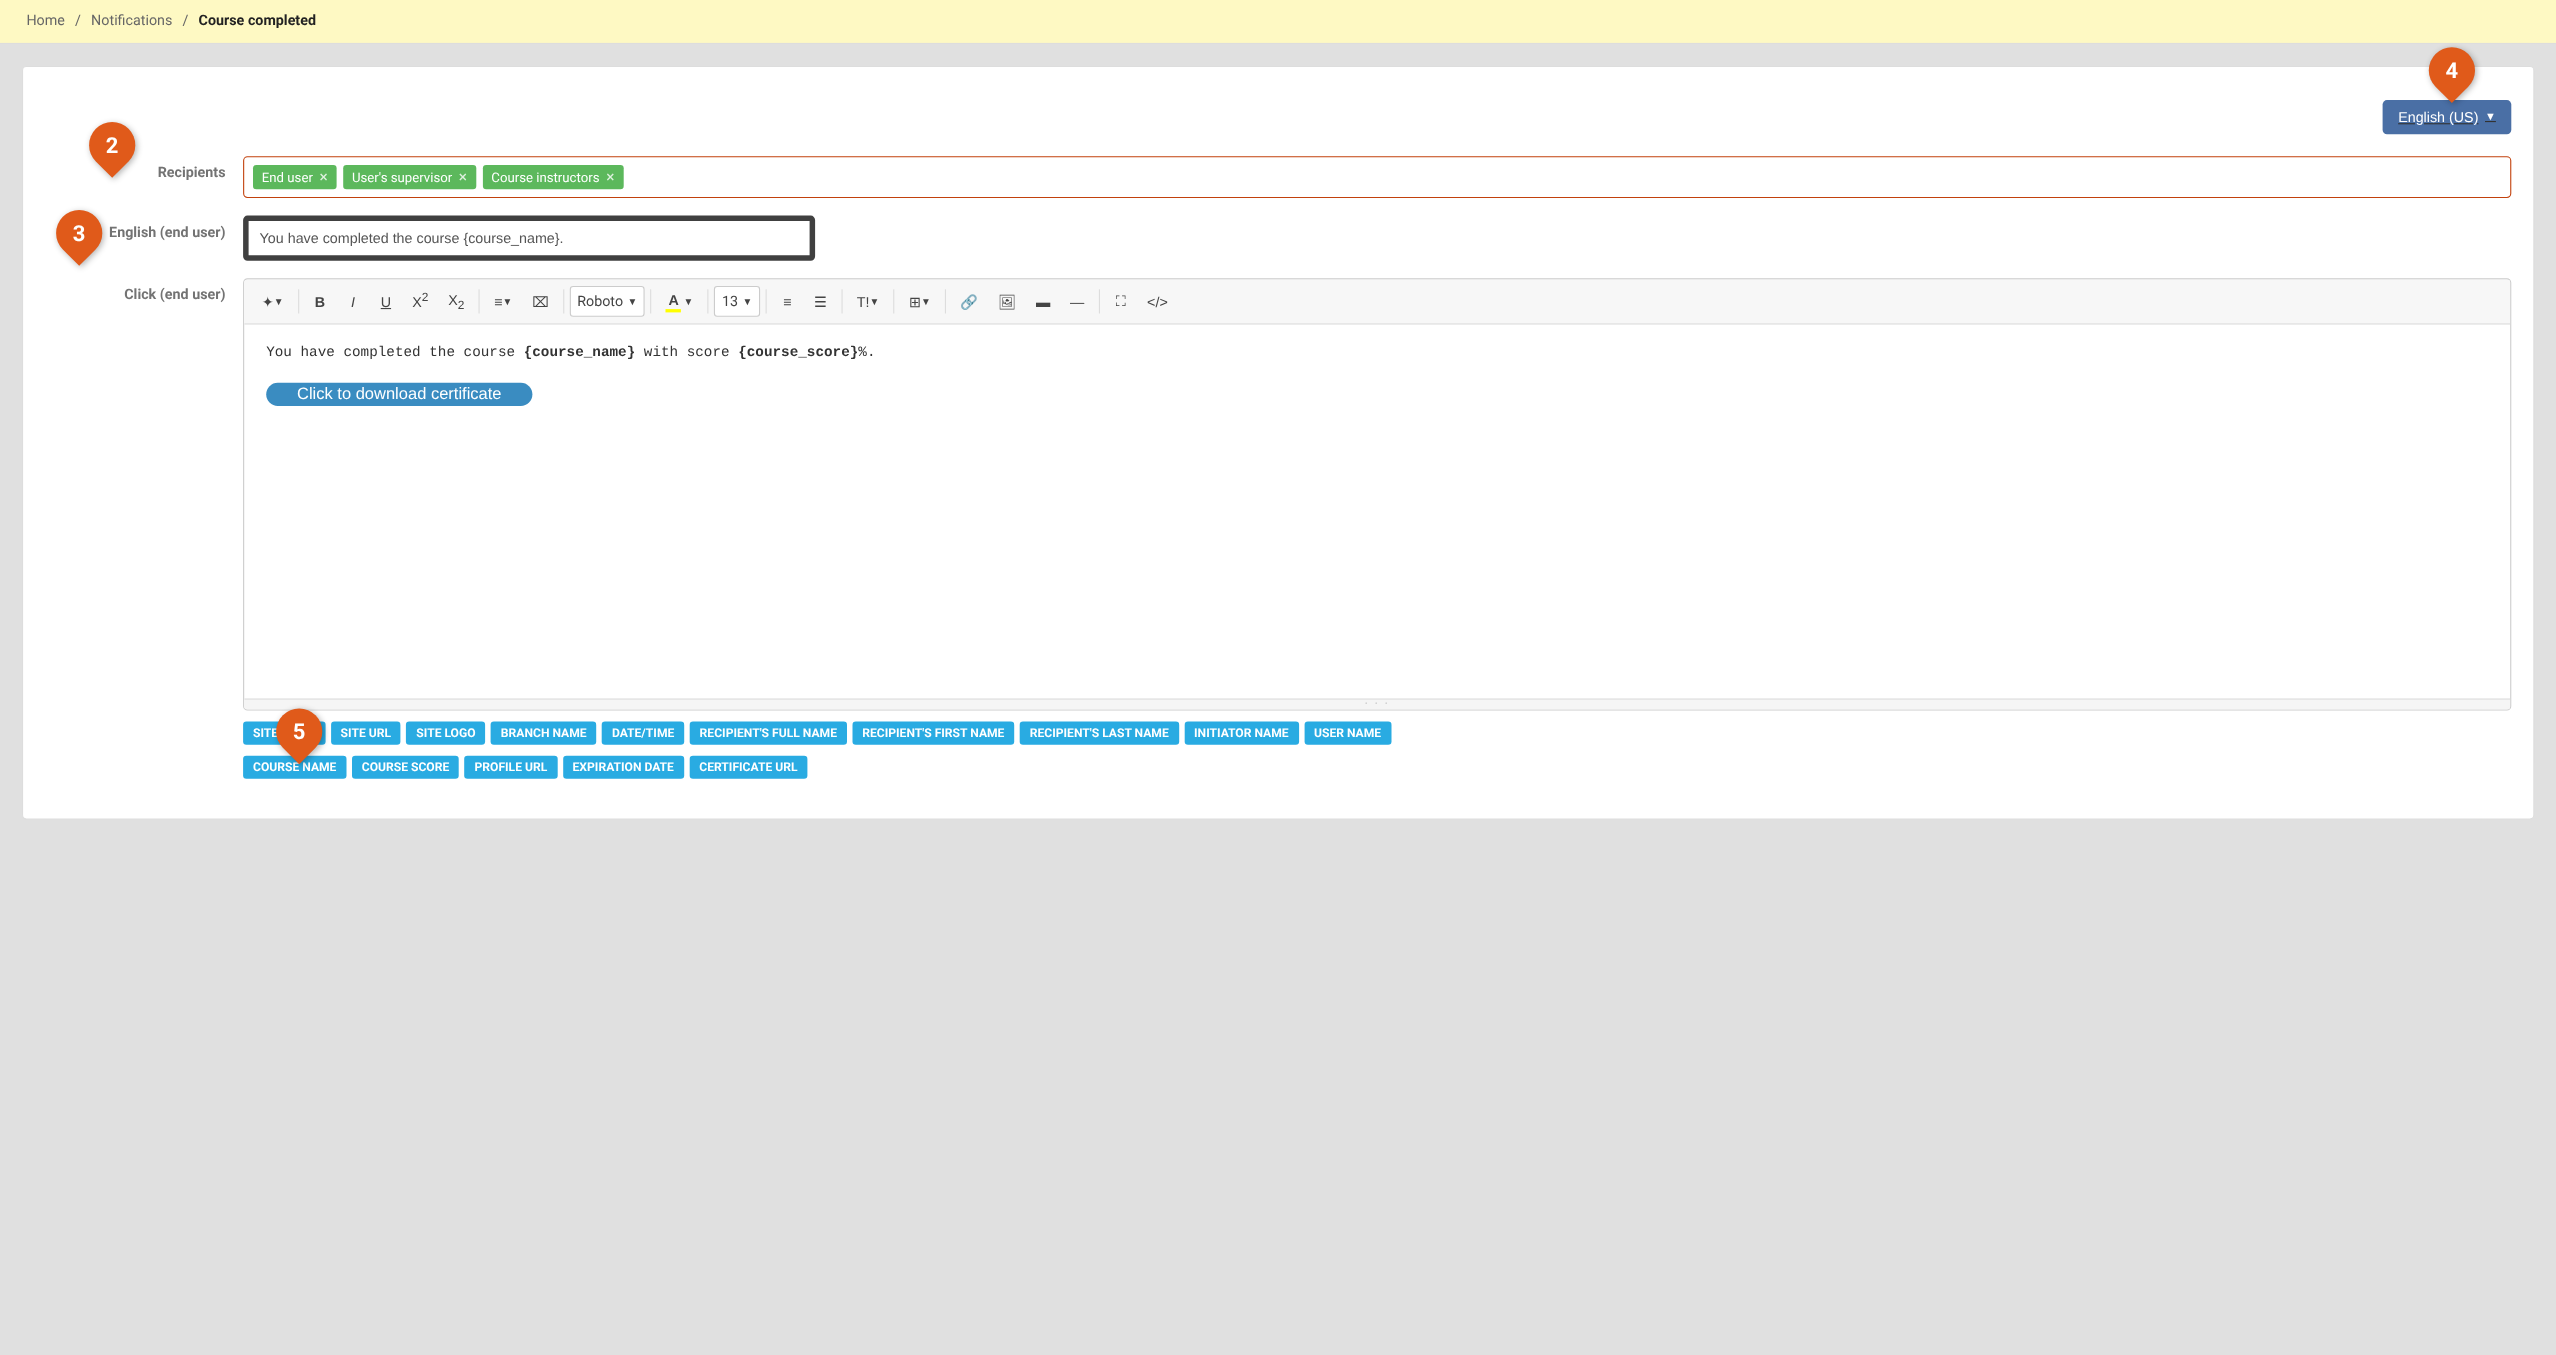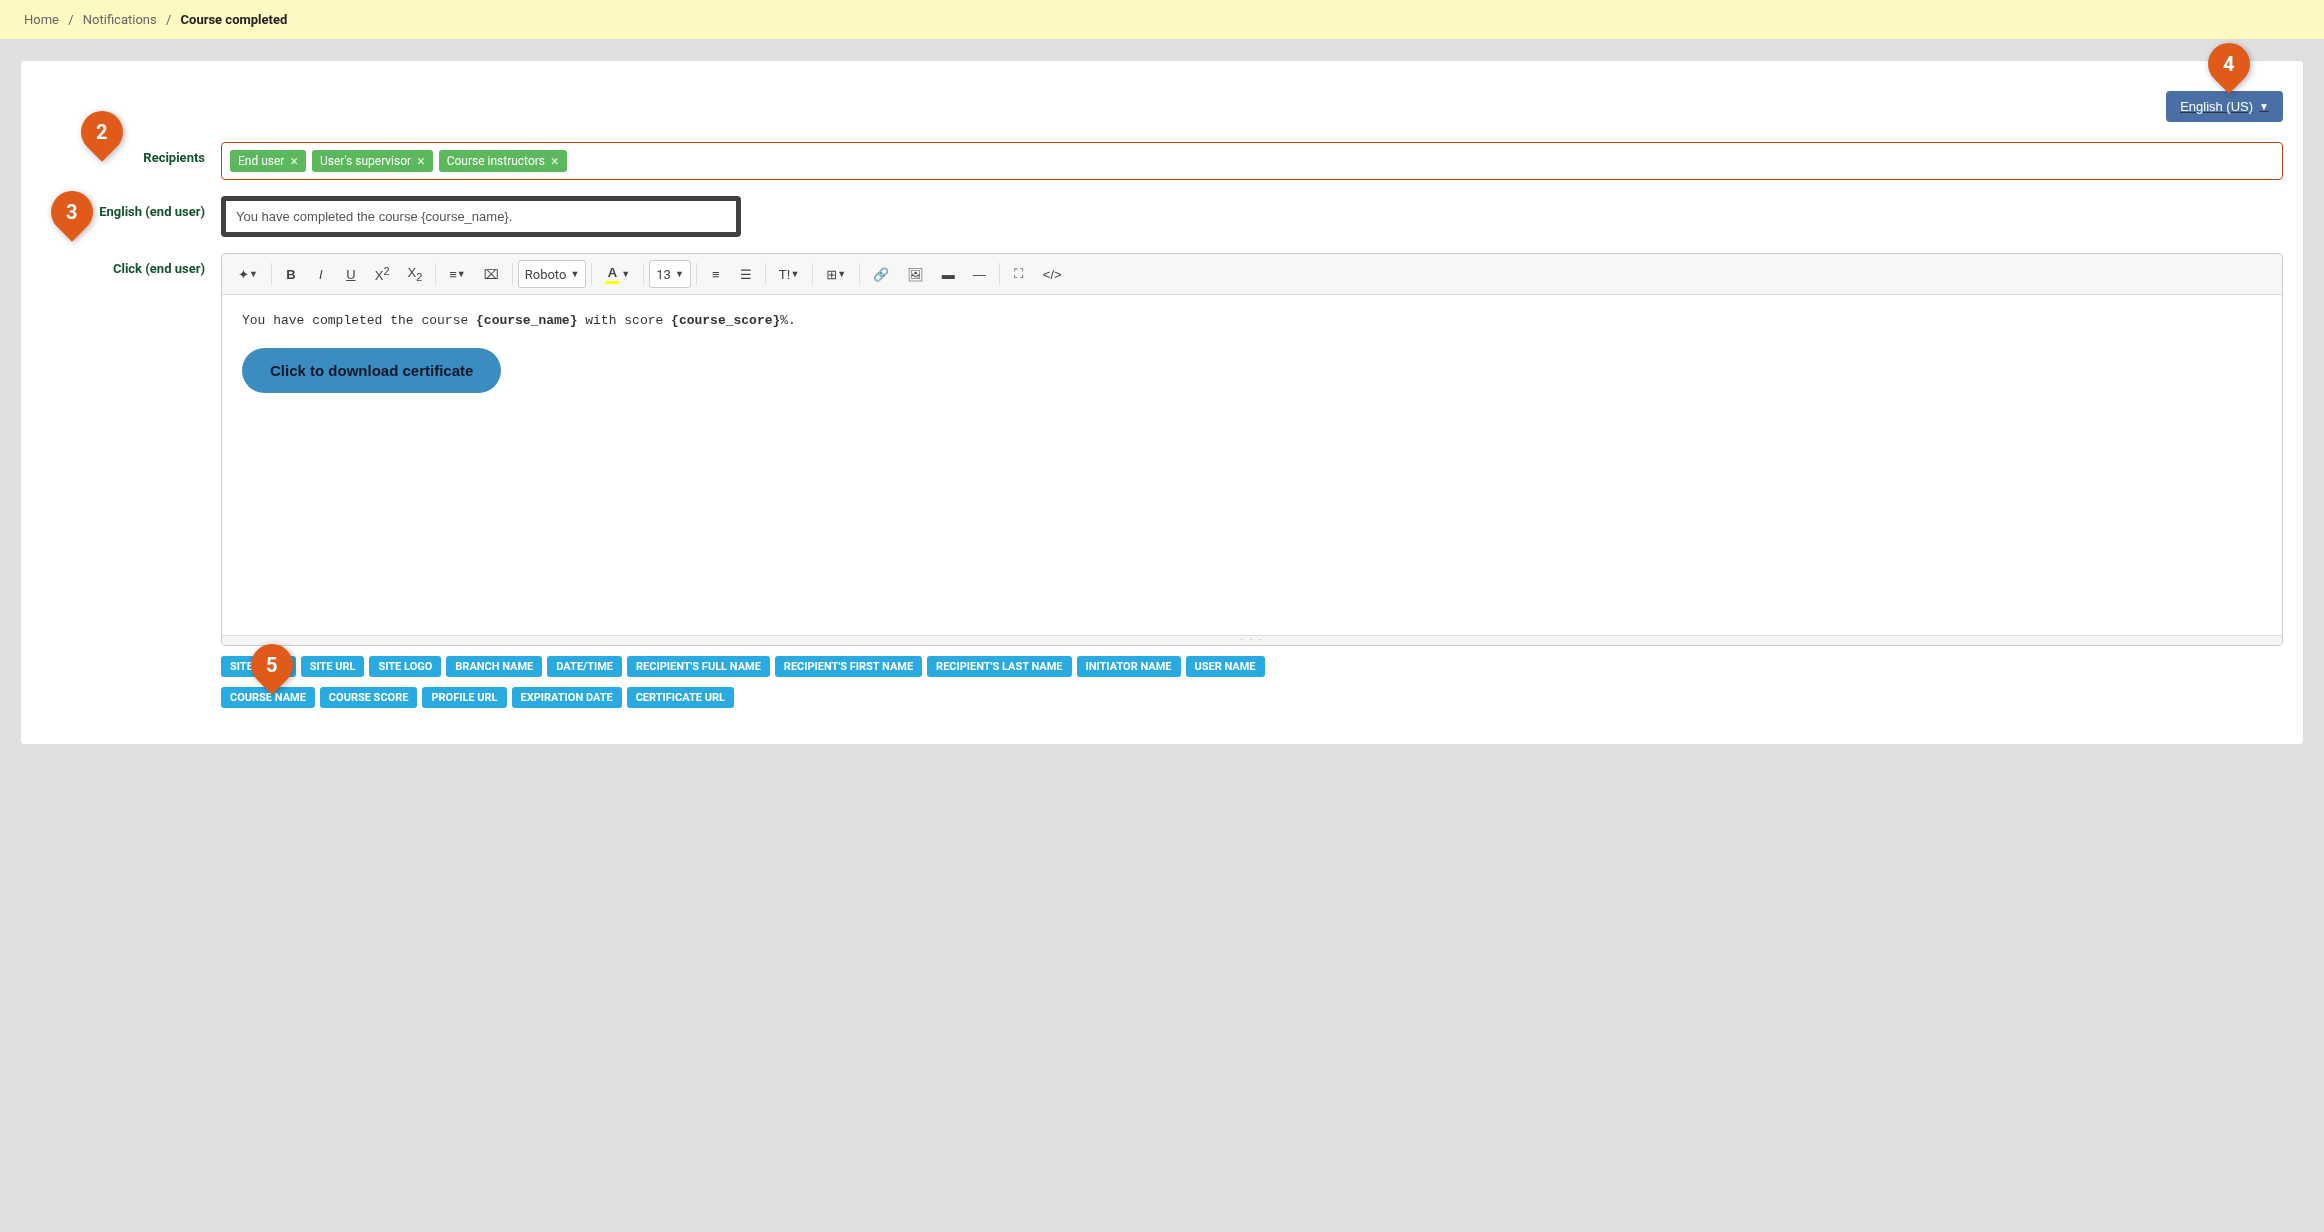--- a/index.html
+++ b/index.html
@@ -68,21 +68,21 @@
       margin-bottom: 16px;
     }
     .form-label {
       width: 180px;
       min-width: 180px;
       text-align: right;
       padding-right: 16px;
       padding-top: 8px;
       font-weight: bold;
       font-size: 13px;
-      color: #14532d;
+      color: #737373;
     }
     .form-content {
       flex: 1;
     }
     .recipients-container {
       border: 1px solid #c2410c;
       border-radius: 4px;
       padding: 6px 8px;
       display: flex;
       flex-wrap: wrap;
@@ -179,26 +179,26 @@
       font-size: 13px;
       line-height: 1.6;
       color: #333;
     }
     .editor-body p {
       margin-bottom: 16px;
       font-family: Liberation Mono, monospace;
     }
     .cert-btn {
       background: #3a8cc1;
-      color: #0f172a;
+      color: #ffffff;
       border: none;
       border-radius: 25px;
-      padding: 14px 28px;
+      padding: 2px 28px;
       font-size: 15px;
-      font-weight: bold;
+      font-weight: normal;
       cursor: pointer;
       display: inline-block;
     }
     .editor-resize-bar {
       height: 10px;
       background: #f5f5f5;
       border-top: 1px solid #ddd;
       display: flex;
       align-items: center;
       justify-content: center;

